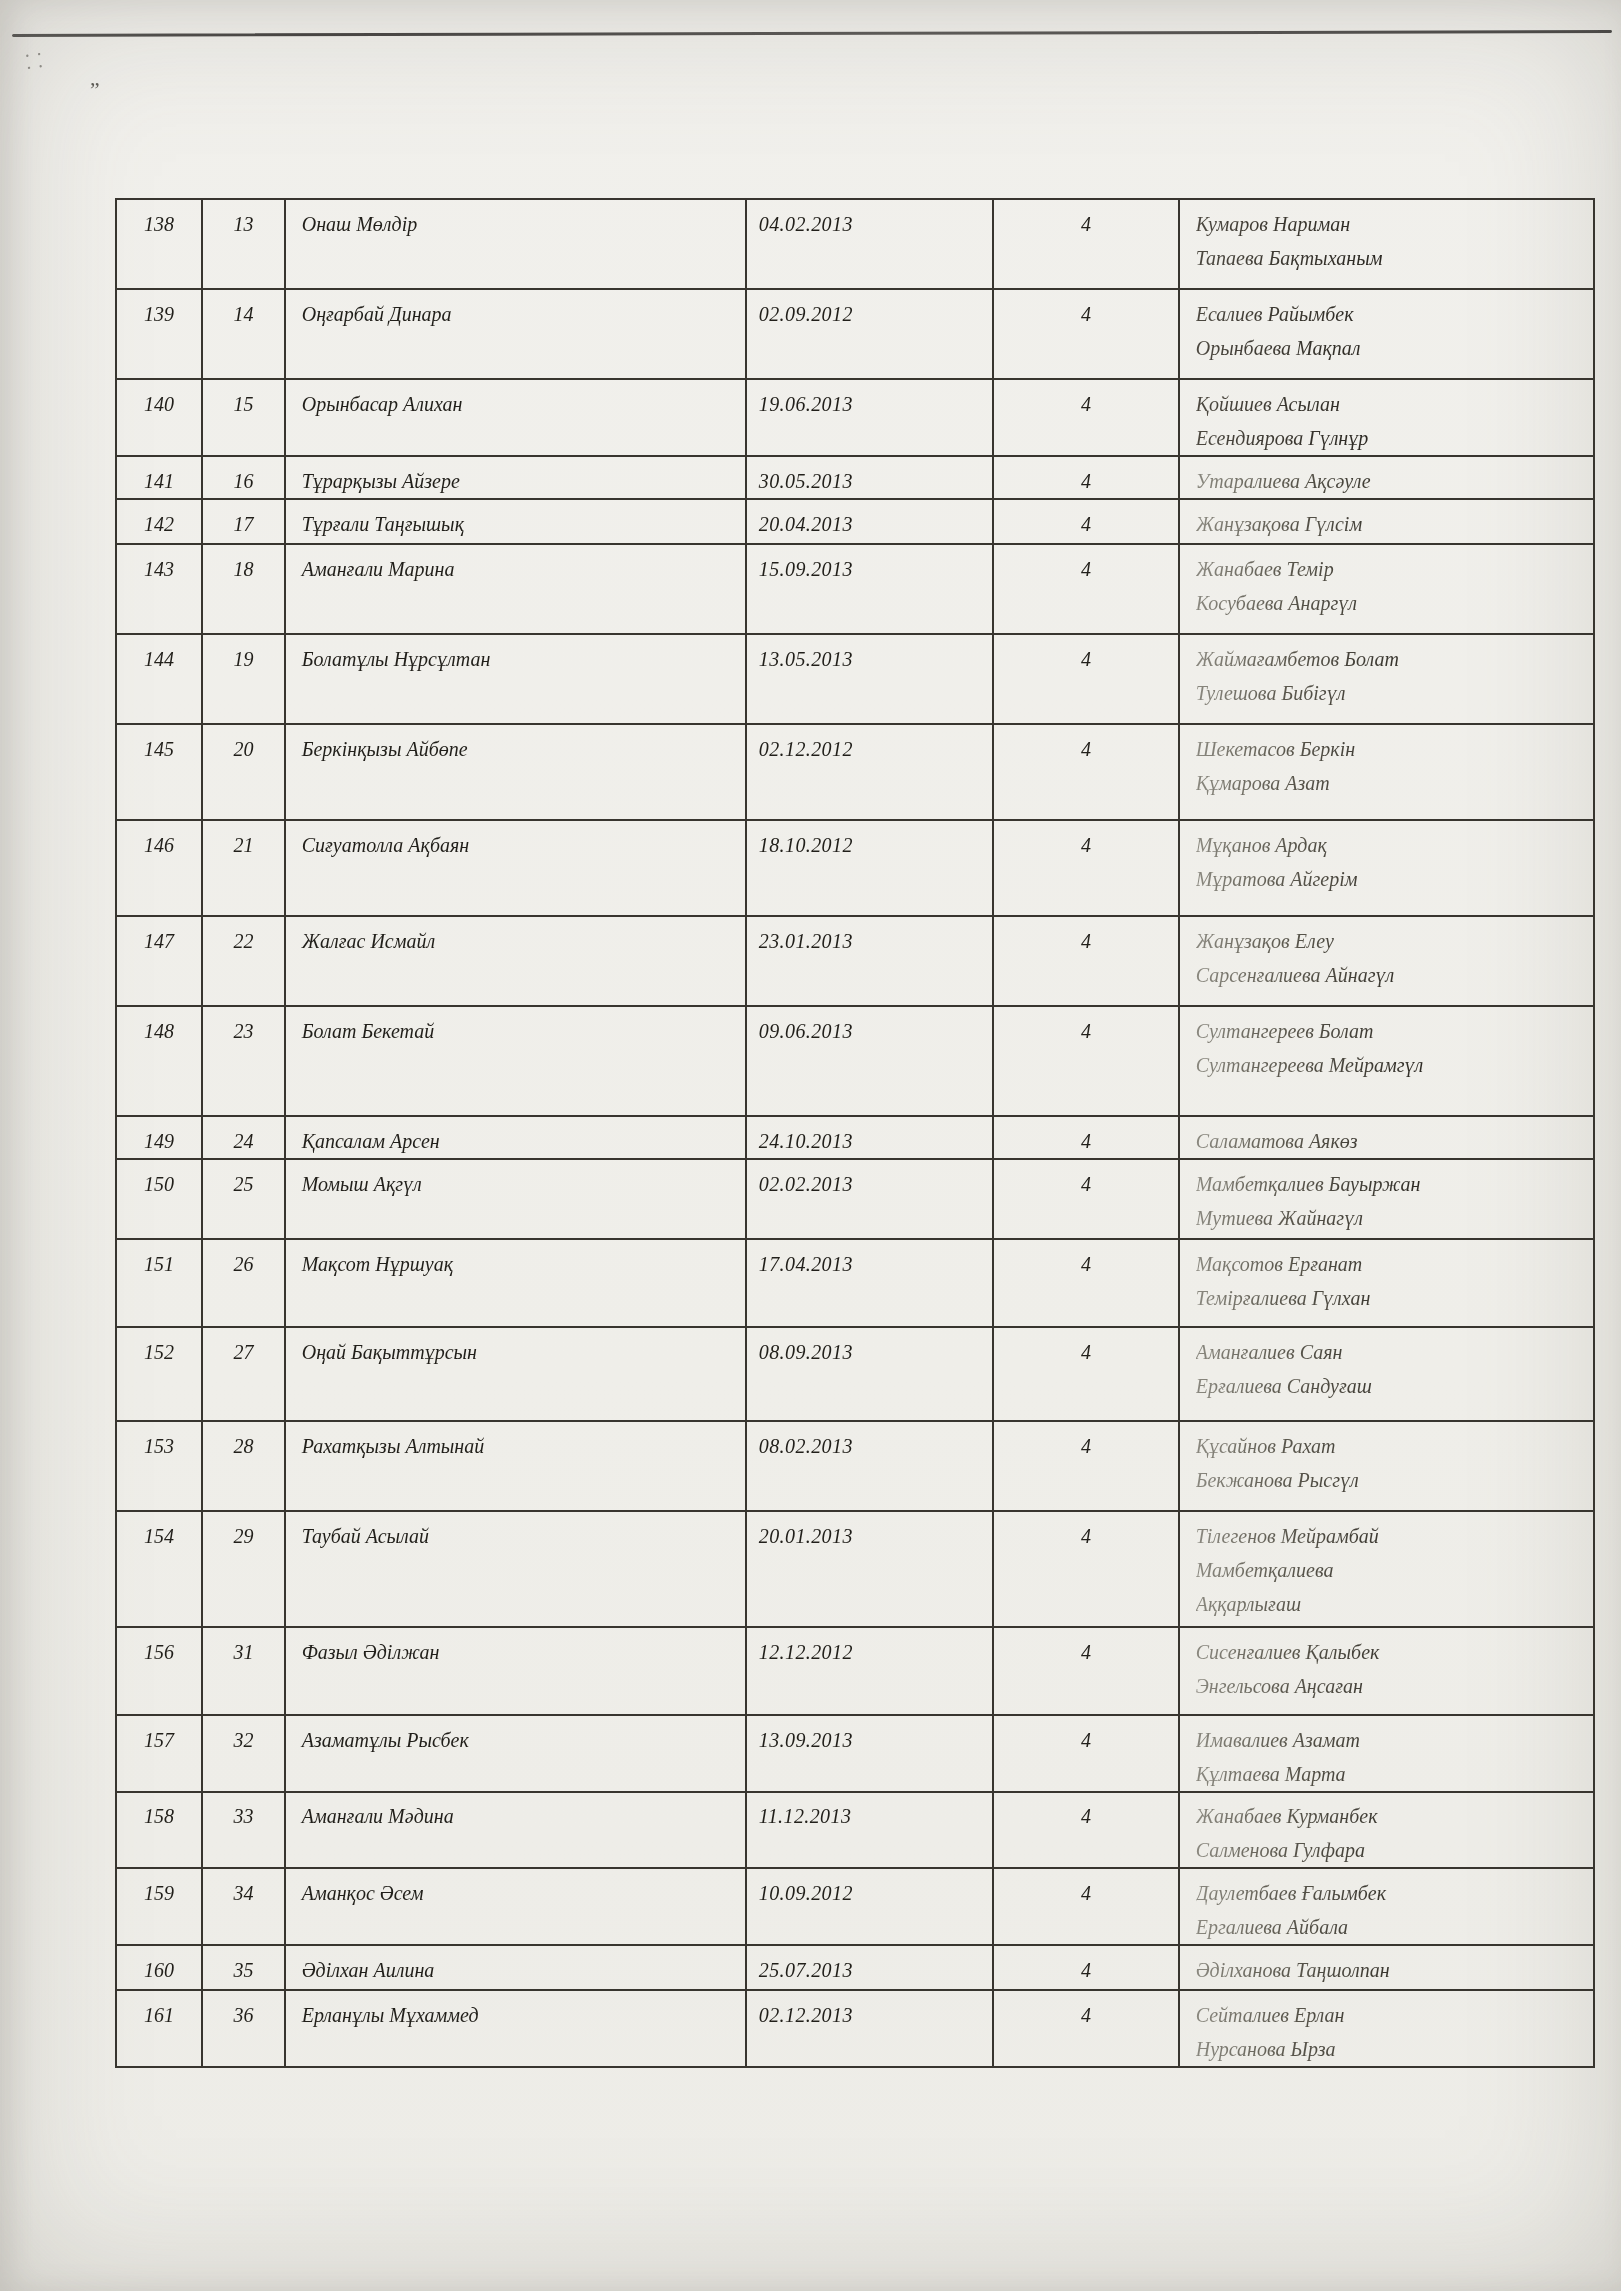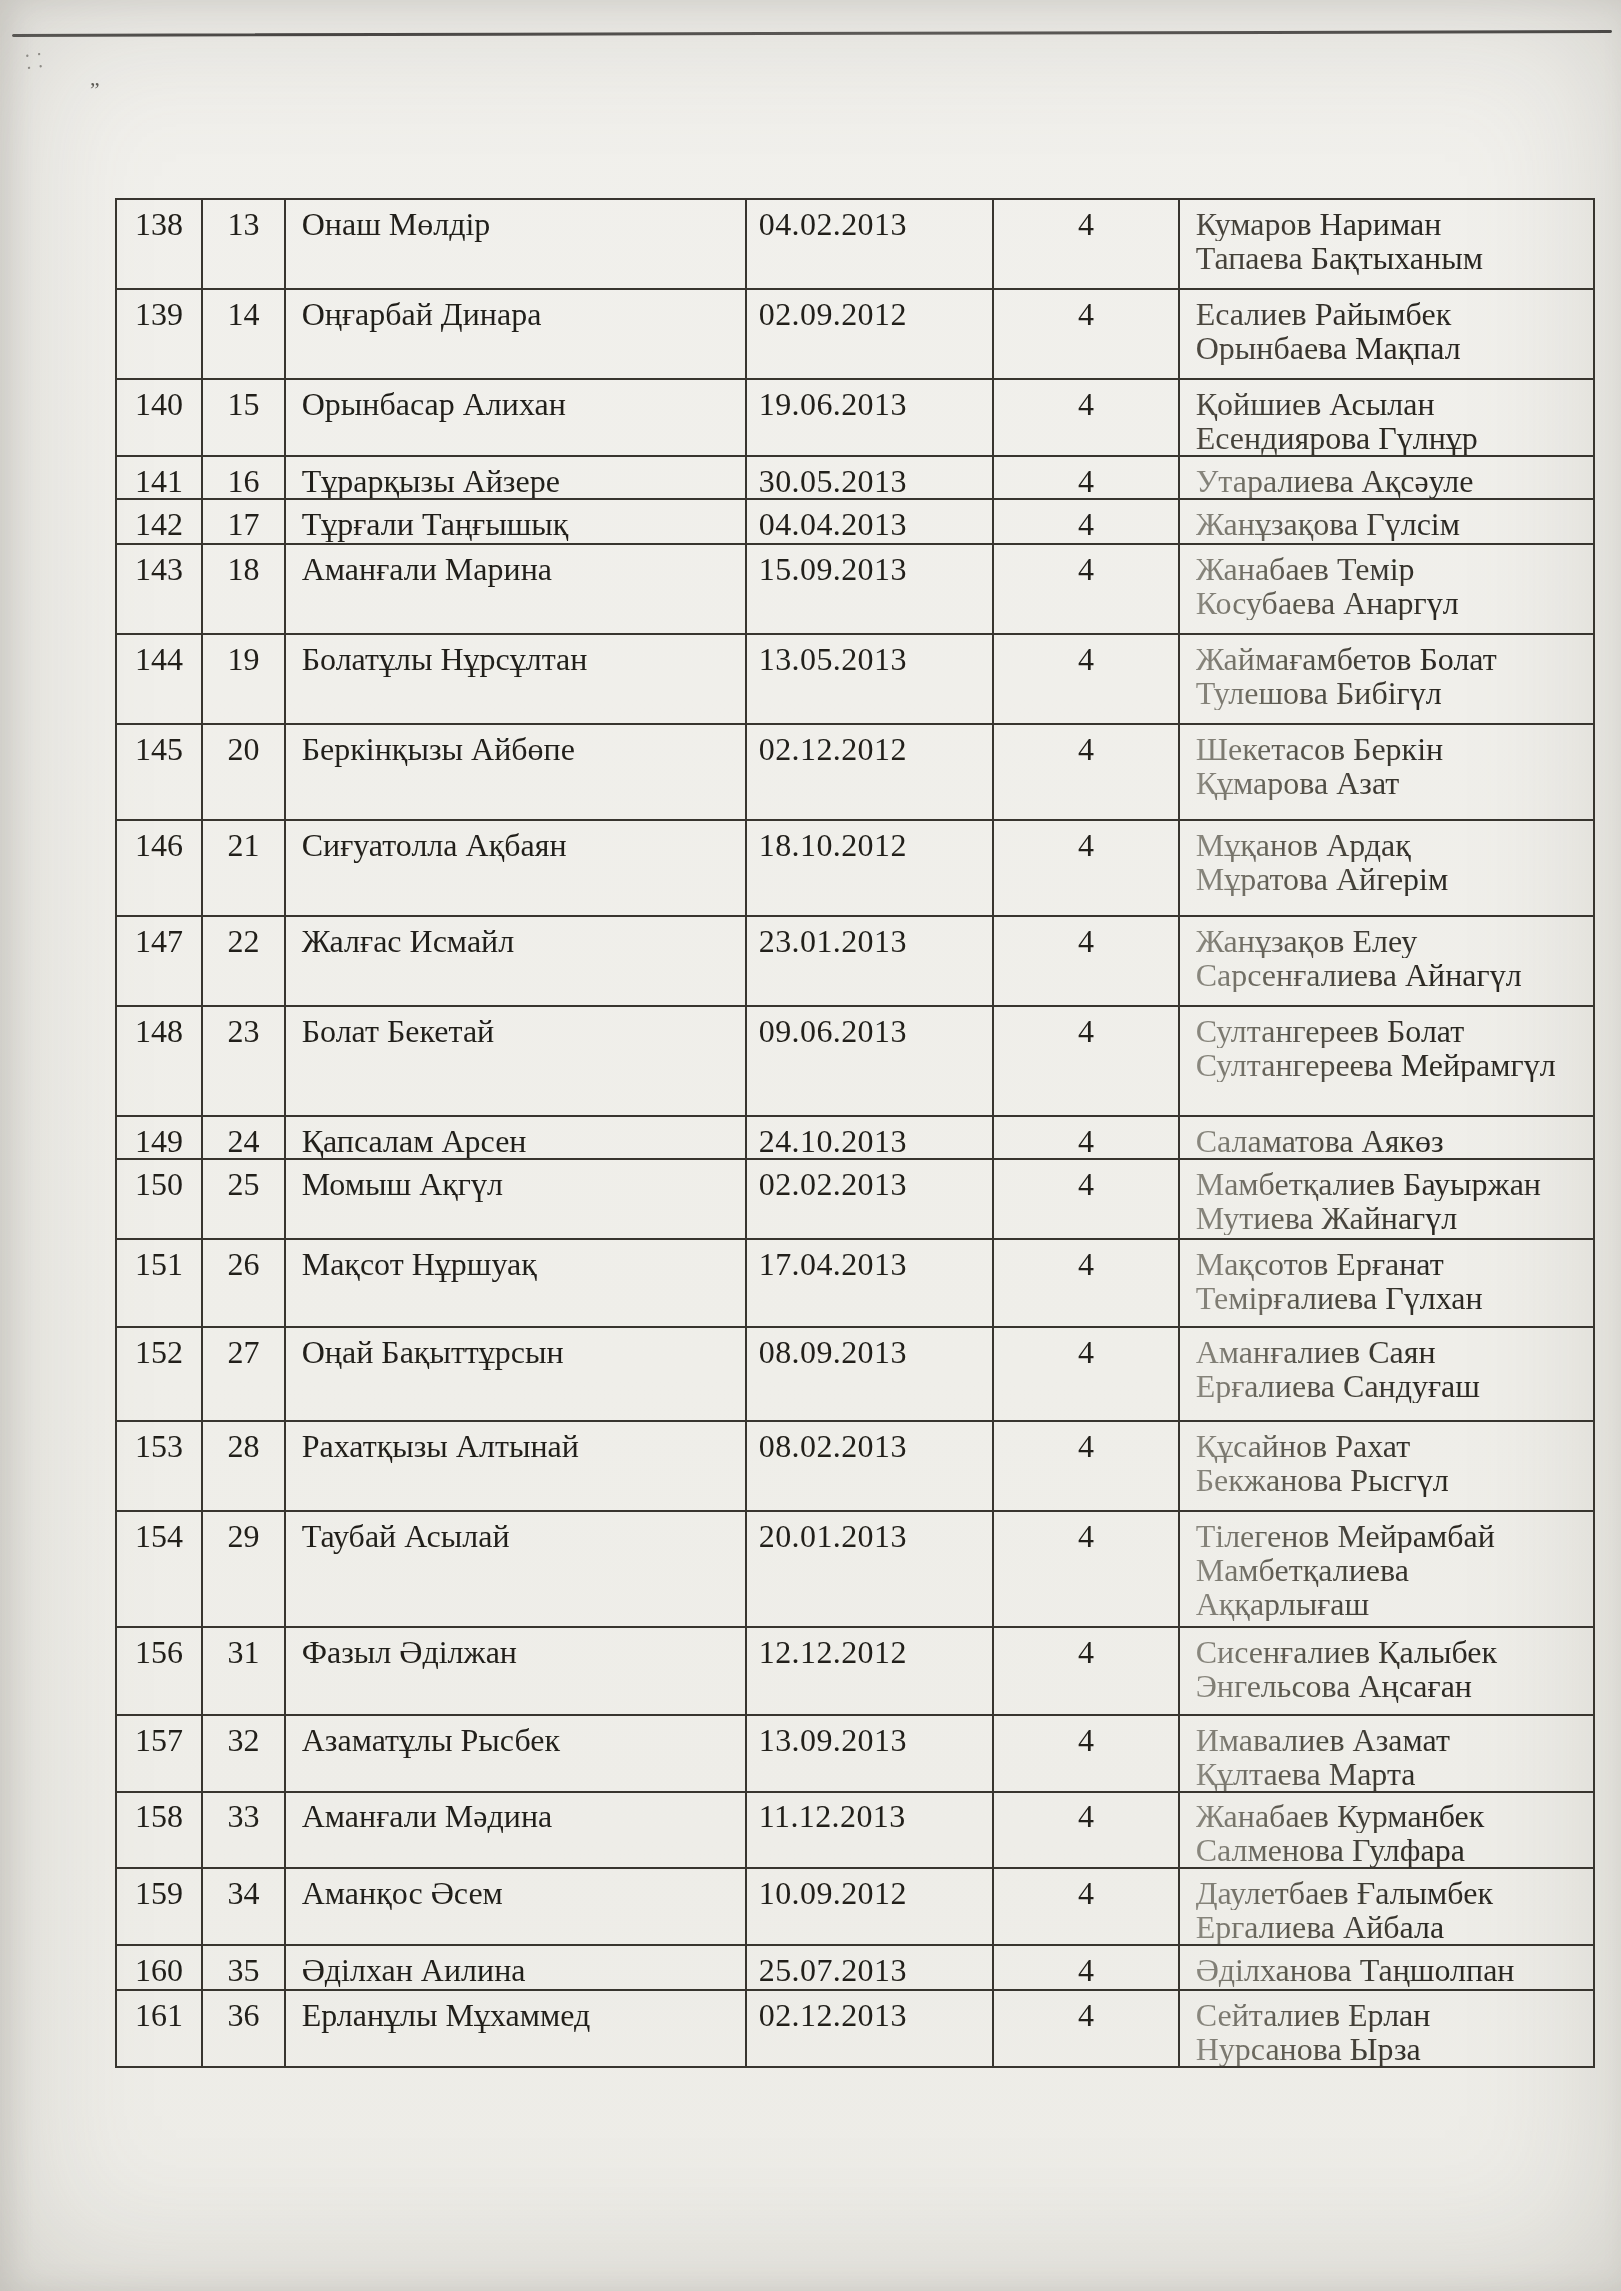--- a/index.html
+++ b/index.html
@@ -21,22 +21,23 @@
   .artifact-check{
     position:absolute;top:47px;left:25.5px;color:#8d8b85;font-size:19.6px;
     transform:rotate(-8deg);
   }
   .artifact-quote{
     position:absolute;top:78px;left:90px;color:#5d5b55;font-size:21.6px;
   }
   table.doc{
     position:absolute;left:115px;top:198px;width:1478px;
     border-collapse:collapse;table-layout:fixed;
-    font-size:32px;color:#211f1a;
+    font-size:20px;color:#211f1a;
     border:2.9px solid #2e2b27;
+    font-style:italic;
   }
   td{
     border:2px solid #38352f;
     vertical-align:top;
     padding:6.9px 5.9px 0 5.9px;
     line-height:34px;
   }
   td.c-num{text-align:center;padding-left:2px;padding-right:2px;}
   td.c-name{padding-left:15.7px;white-space:nowrap;overflow:hidden;}
   td.c-date{padding-left:11.8px;letter-spacing:0.4px;white-space:nowrap;}
@@ -115,21 +116,21 @@
     <td class="c-date">30.05.2013</td>
     <td class="c-count">4</td>
     <td class="c-parents">
           <div class="parent-line">Утаралиева Ақсәуле</div>
         </td>
   </tr>
       <tr style="height: 45px;">
     <td class="c-num">142</td>
     <td class="c-num">17</td>
     <td class="c-name">Тұрғали Таңғышық</td>
-    <td class="c-date">04.04.2013</td>
+    <td class="c-date">20.04.2013</td>
     <td class="c-count">4</td>
     <td class="c-parents">
           <div class="parent-line">Жанұзақова Гүлсім</div>
         </td>
   </tr>
       <tr style="height: 90px;">
     <td class="c-num">143</td>
     <td class="c-num">18</td>
     <td class="c-name">Аманғали Марина</td>
     <td class="c-date">15.09.2013</td>

